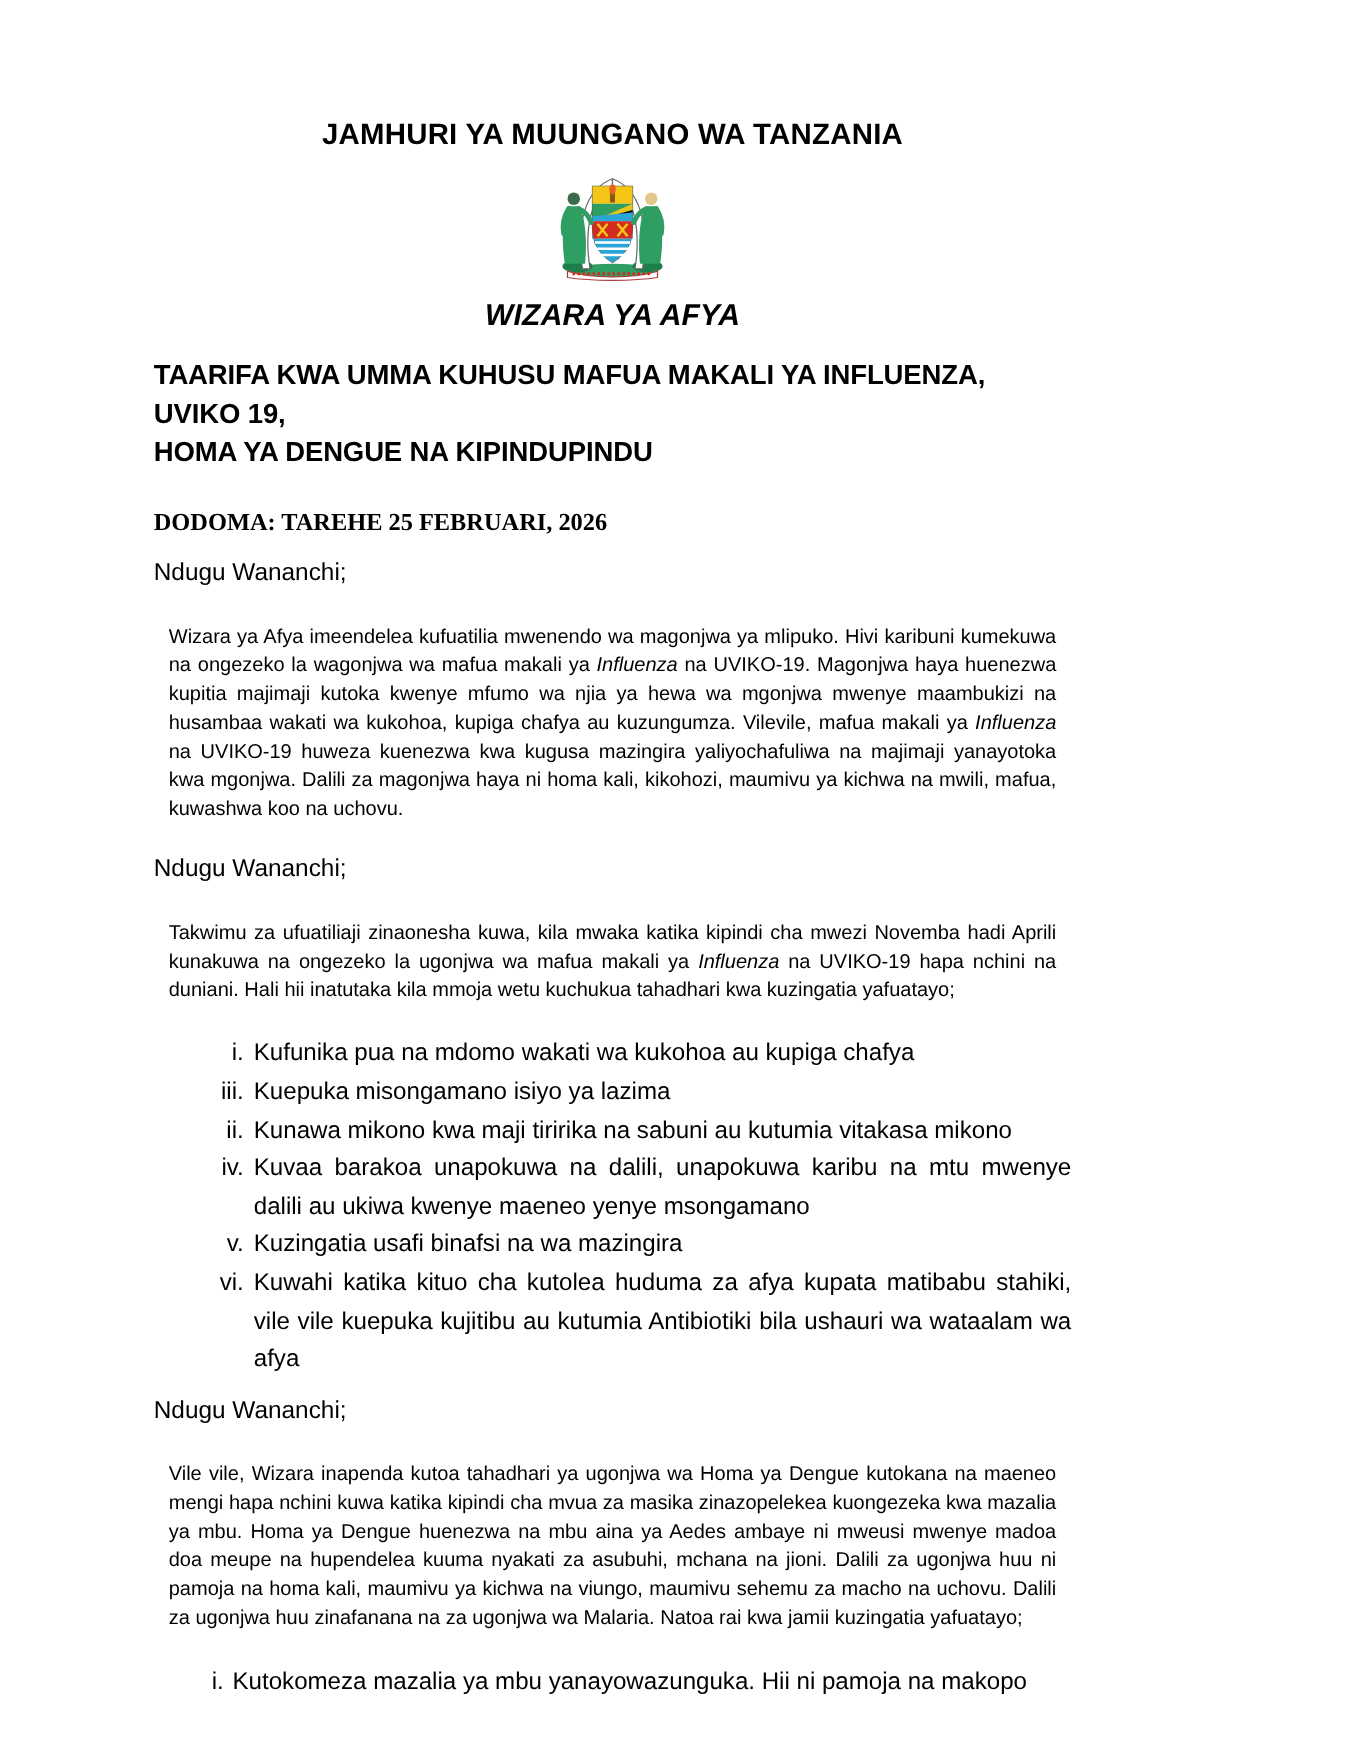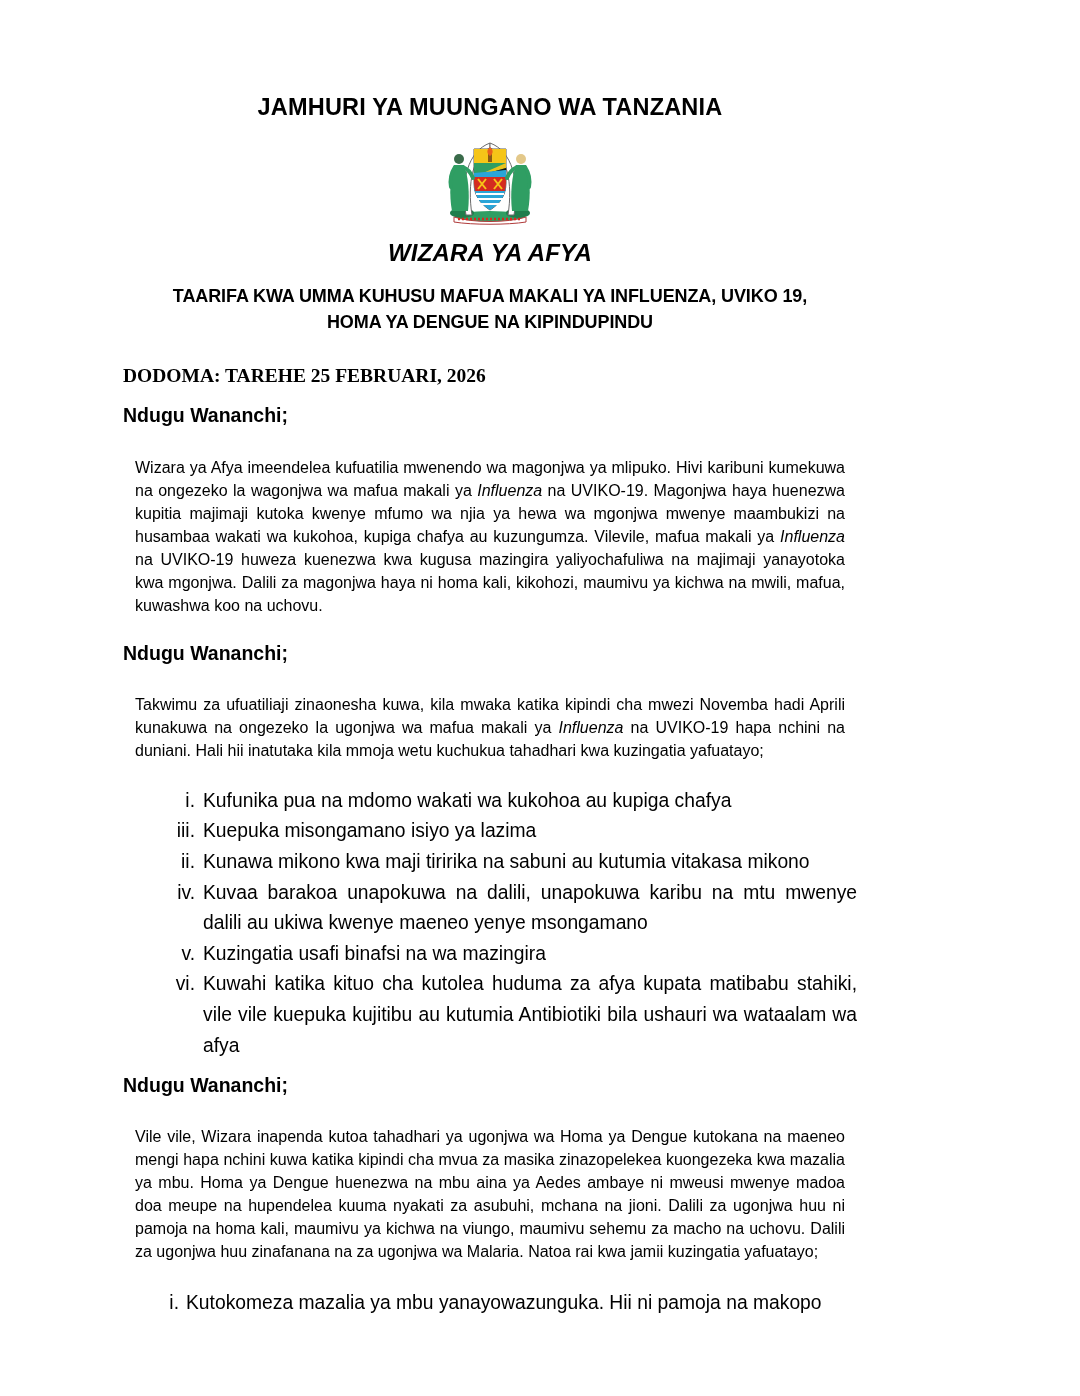--- a/index.html
+++ b/index.html
@@ -47,40 +47,39 @@
     padding-top: 14px;
     text-align: center;
     font-size: 24px;
     font-weight: bold;
     letter-spacing: 0.2px;
     font-style: italic;
   }
   .notice-title {
     margin: 0;
     padding-top: 17px;
-    text-align: center;
-    font-size: 18px;
+    font-size: 22px;
     font-weight: bold;
     line-height: 1.42;
     letter-spacing: -0.1px;
   }
   
   .dateline {
     margin: 0;
     padding-top: 26px;
     font-size: 19.5px;
     font-weight: bold;
     line-height: 1.55;
     font-family: Liberation Serif, serif;
   }
   .salutation {
     margin: 0;
     padding-top: 9px;
     font-size: 19.5px;
-    font-weight: bold;
+    font-weight: normal;
     line-height: 1.55;
   }
   p.body-par {
     margin: 12px;
     padding-top: 13px;
     font-size: 16px;
     line-height: 23px;
     text-align: justify;
     text-justify: inter-word;
     hyphens: none;

